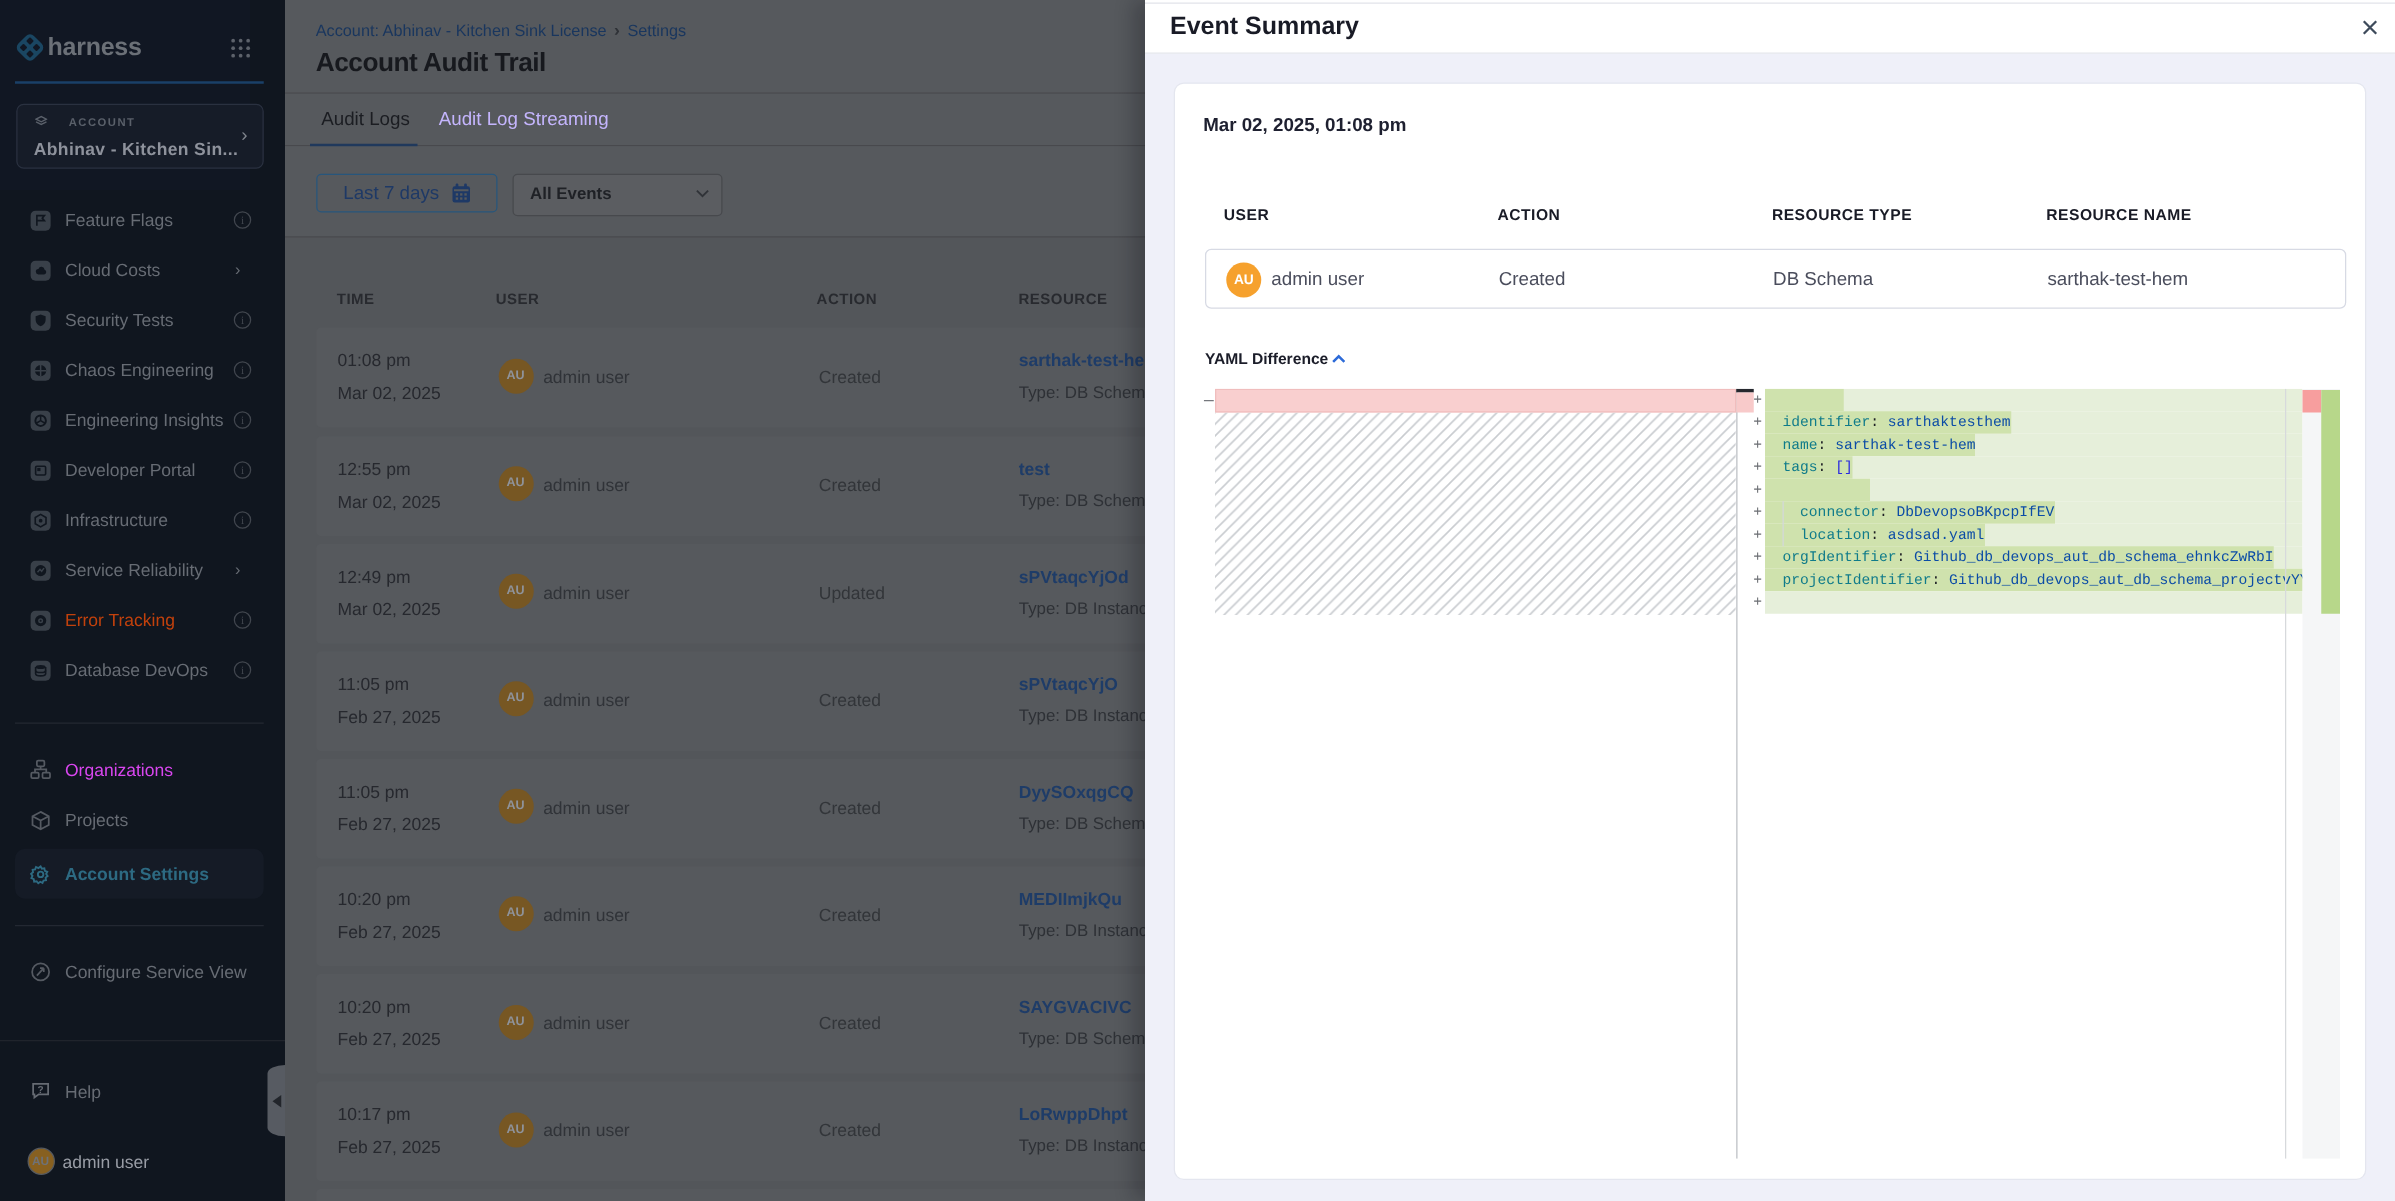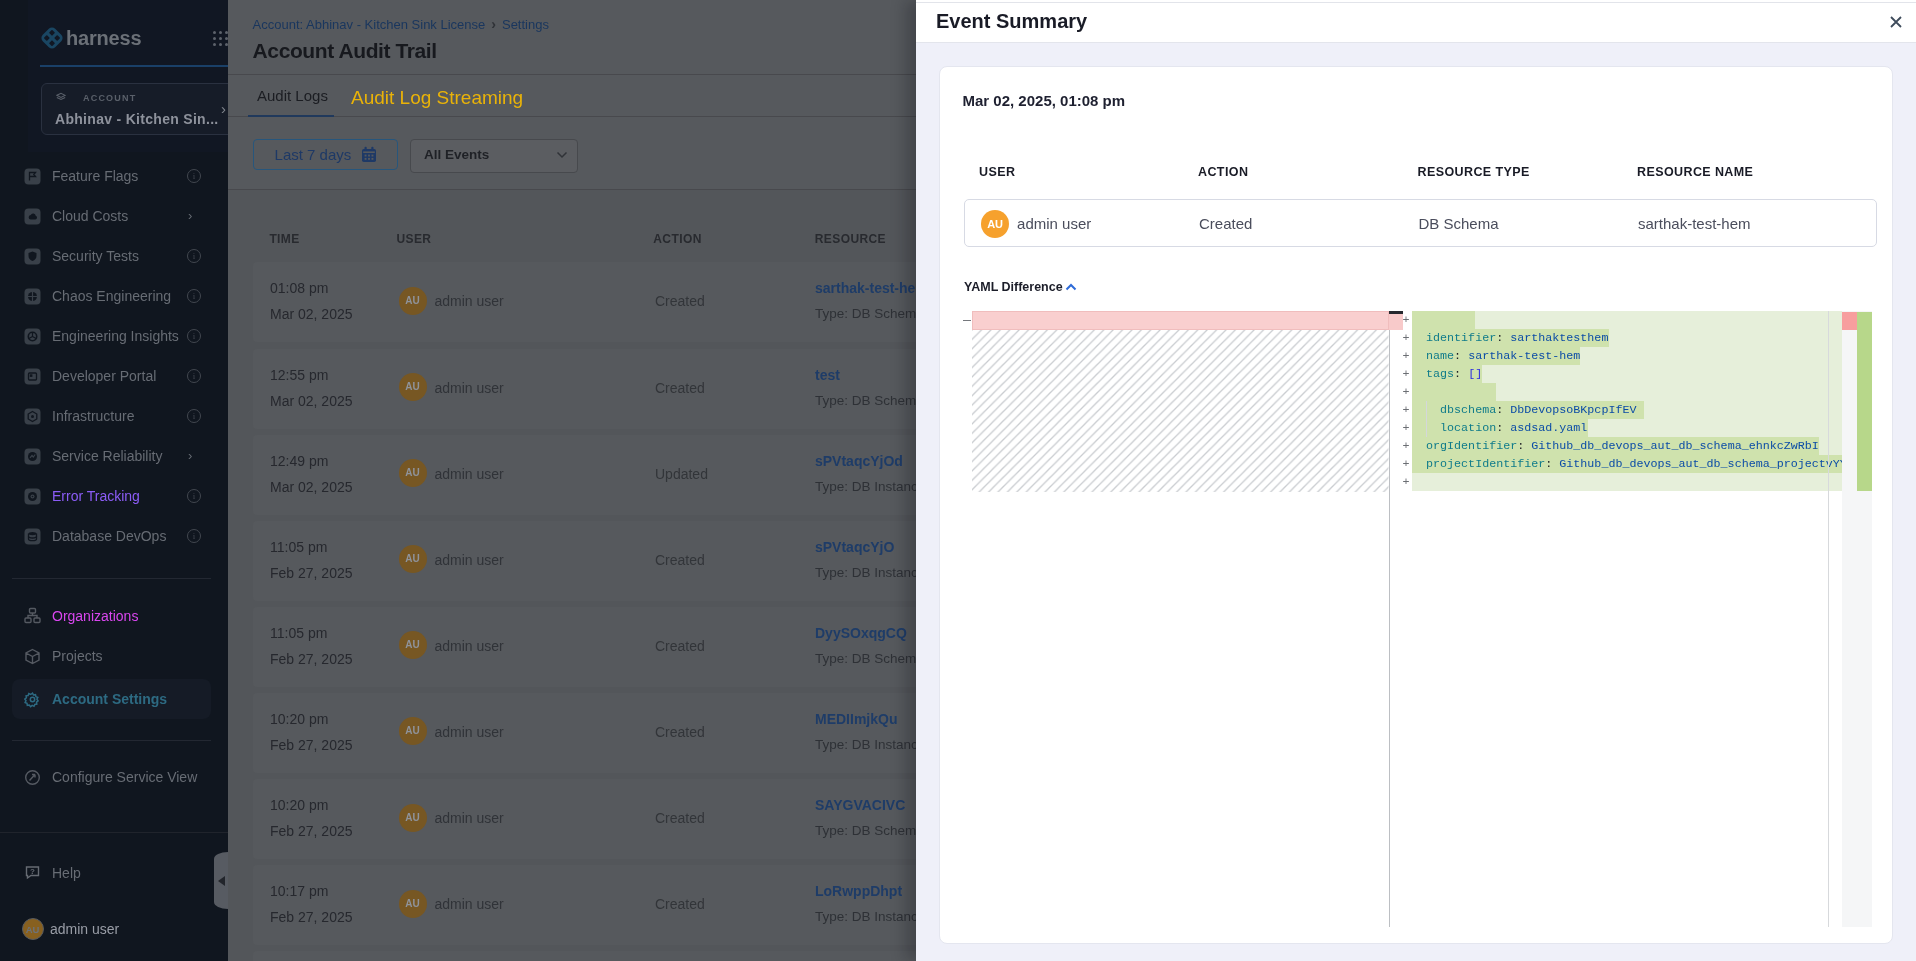--- a/index.html
+++ b/index.html
@@ -1,21 +1,21 @@
 <!DOCTYPE html>
 <html><head>
 <meta charset="utf-8">
 <style>
   * { margin:0; padding:0; box-sizing:border-box; }
   html,body { width:1916px; height:961px; overflow:hidden; background:#53565a; font-family:"Liberation Sans", sans-serif; }
   .abs { position:absolute; }
 
   
   #sidebar { position:absolute; left:0; top:0; width:228px; height:961px; background:#10161f; overflow:hidden; }
-  #sbtop { position:absolute; left:0; top:0; width:200px; height:152px; background:#111723;margin-left:28px; }
+  #sbtop { position:absolute; left:0; top:0; width:200px; height:152px; background:#111723; }
   #sblogo { position:absolute; left:12px; top:26px; }
   #sbname { position:absolute; left:38px; top:27px; font-size:20px; font-weight:700; color:#6b7077; letter-spacing:-0.2px; }
   #sbline { position:absolute; left:12px; top:65px; width:199px; height:2px; background:#1a4068; }
   #acctbox { position:absolute; left:13px; top:83px; width:198px; height:52px; border:1px solid #2a3140; border-radius:6px; background:#161c28; }
   #acctlabel { position:absolute; left:41px; top:9px; font-size:9px; font-weight:700; letter-spacing:1.2px; color:#5a606a; }
   #acctname { position:absolute; left:13px; top:27px; font-size:14px; font-weight:600; color:#8e929c; letter-spacing:0.3px; }
   #acctchev { position:absolute; right:12px; top:16px; color:#81868e; font-size:15px; }
   .navitem { position:absolute; left:0; width:228px; height:40px; }
   .navicon { position:absolute; left:24px; top:11.5px; width:17px; height:17px; }
   .navlabel { position:absolute; left:52px; top:12px; font-size:14px; color:#676c74; white-space:nowrap; }
@@ -27,21 +27,21 @@
   #handlearrow { position:absolute; left:218px; top:876px; width:0; height:0; border-top:5px solid transparent; border-bottom:5px solid transparent; border-right:7px solid #22252b; }
 
   
   #main { position:absolute; left:228px; top:0; width:688px; height:961px; background:#53565a; overflow:hidden; }
   #mhead { position:absolute; left:0; top:0; width:688px; height:75px; background:#56595d; border-bottom:1px solid #48494d; }
   #crumb { position:absolute; left:24.6px; top:16px; font-size:13px; color:#19365e; }
   #crumb .sep { color:#2f3237; padding:0 6px; font-size:14px; font-weight:600; }
   #mtitle { position:absolute; left:24.6px; top:39px; font-size:21px; font-weight:700; color:#17191e; letter-spacing:-0.4px; }
   #mtabs { position:absolute; left:0; top:75px; width:688px; height:42px; background:#56595d; border-bottom:1px solid #48494d; }
   .tab1 { position:absolute; left:29px; top:12px; font-size:15px; color:#1b1d22; }
-  .tab2 { position:absolute; left:123px; top:12px; font-size:19px; color:#eab308;text-align:right; }
+  .tab2 { position:absolute; left:123px; top:12px; font-size:15px; color:#c4b5fd;text-align:right; }
   #tabu { position:absolute; left:20px; top:40px; width:86px; height:3px; background:#20395c; }
   #mfilter { position:absolute; left:0; top:117px; width:688px; height:73px; background:#56595d; border-bottom:1px solid #48494d; }
   #btndate { position:absolute; left:24.6px; top:22px; width:145px; height:31px; border:1px solid #27567c; border-radius:4px; color:#1e3966; font-size:15px; }
   #btndate span { position:absolute; left:21px; top:6px; }
   #btnevents { position:absolute; left:182px; top:22px; width:168px; height:34px; border:1px solid #47494d; background:#5b5d61; border-radius:4px; }
   #btnevents span { position:absolute; left:13px; top:7px; font-size:13.5px; font-weight:700; color:#1f2126; }
   .thead { position:absolute; top:232px; font-size:12px; font-weight:700; color:#282a2f; letter-spacing:0.4px; }
   .rowcard { position:absolute; left:24.5px; width:700px; height:80px; background:#56595d; border-radius:4px; }
   .rtime1 { position:absolute; left:17.5px; top:18px; font-size:14px; color:#26282e; }
   .rtime2 { position:absolute; left:17.5px; top:44px; font-size:14px; color:#26282e; }
@@ -194,21 +194,21 @@
         <div class="navlabel" style="color:#676c74">Service Reliability</div>
         <div class="navchev">›</div>
       </div>
       <div class="navitem" style="top:476px">
         <svg class="navicon" viewBox="0 0 17 17">
           <rect x="0.5" y="0.5" width="16" height="16" rx="4" fill="#394049"></rect>
           <circle cx="8.5" cy="8.5" r="4.5" fill="#10161f"></circle>
           <circle cx="8.5" cy="8.5" r="2" fill="#394049"></circle>
           <circle cx="8.5" cy="8.5" r="0.8" fill="#10161f"></circle>
         </svg>
-        <div class="navlabel" style="color:#8b5cf6">Error Tracking</div>
+        <div class="navlabel" style="color:#c2410c">Error Tracking</div>
         <div class="navinfo">i</div>
       </div>
       <div class="navitem" style="top:516px">
         <svg class="navicon" viewBox="0 0 17 17">
           <rect x="0.5" y="0.5" width="16" height="16" rx="4" fill="#394049"></rect>
           <ellipse cx="8.5" cy="5.6" rx="4" ry="1.6" fill="#10161f"></ellipse>
           <path d="M4.5 5.6 V11 c0 0.9 1.8 1.7 4 1.7 s4-0.8 4-1.7 V5.6" fill="none" stroke="#10161f" stroke-width="1.3"></path>
           <path d="M4.5 8.3 c0 0.9 1.8 1.7 4 1.7 s4-0.8 4-1.7" fill="none" stroke="#10161f" stroke-width="1.3"></path>
         </svg>
         <div class="navlabel" style="color:#676c74">Database DevOps</div>
@@ -431,21 +431,21 @@
         <div class="band" style="top:54px"></div>
         <div class="hl" style="top:54px;width:70.19999999999999px"></div>
         <div class="plus" style="top:54px">+</div>
         <div class="cl" style="top:54px"><span class="c">  </span><span class="k">tags</span><span class="c">: </span><span class="b">[]</span></div>
         <div class="band" style="top:72px"></div>
         <div class="hl" style="top:72px;width:84.24px"></div>
         <div class="plus" style="top:72px">+</div>
         <div class="band" style="top:90px"></div>
         <div class="hl" style="top:90px;width:231.66px"></div>
         <div class="plus" style="top:90px">+</div>
-        <div class="cl" style="top:90px"><span class="c">    </span><span class="k">dbschema</span><span class="c">: </span><span class="v">DbDevopsoBKpcpIfEV</span></div>
+        <div class="cl" style="top:90px"><span class="c">    </span><span class="k">connector</span><span class="c">: </span><span class="v">DbDevopsoBKpcpIfEV</span></div>
         <div class="band" style="top:108px"></div>
         <div class="hl" style="top:108px;width:175.5px"></div>
         <div class="plus" style="top:108px">+</div>
         <div class="cl" style="top:108px"><span class="c">    </span><span class="k">location</span><span class="c">: </span><span class="v">asdsad.yaml</span></div>
         <div class="band" style="top:126px"></div>
         <div class="hl" style="top:126px;width:407.15999999999997px"></div>
         <div class="plus" style="top:126px">+</div>
         <div class="cl" style="top:126px"><span class="c">  </span><span class="k">orgIdentifier</span><span class="c">: </span><span class="v">Github_db_devops_aut_db_schema_ehnkcZwRbI</span></div>
         <div class="band" style="top:144px"></div>
         <div class="hl" style="top:144px;width:430px"></div>

